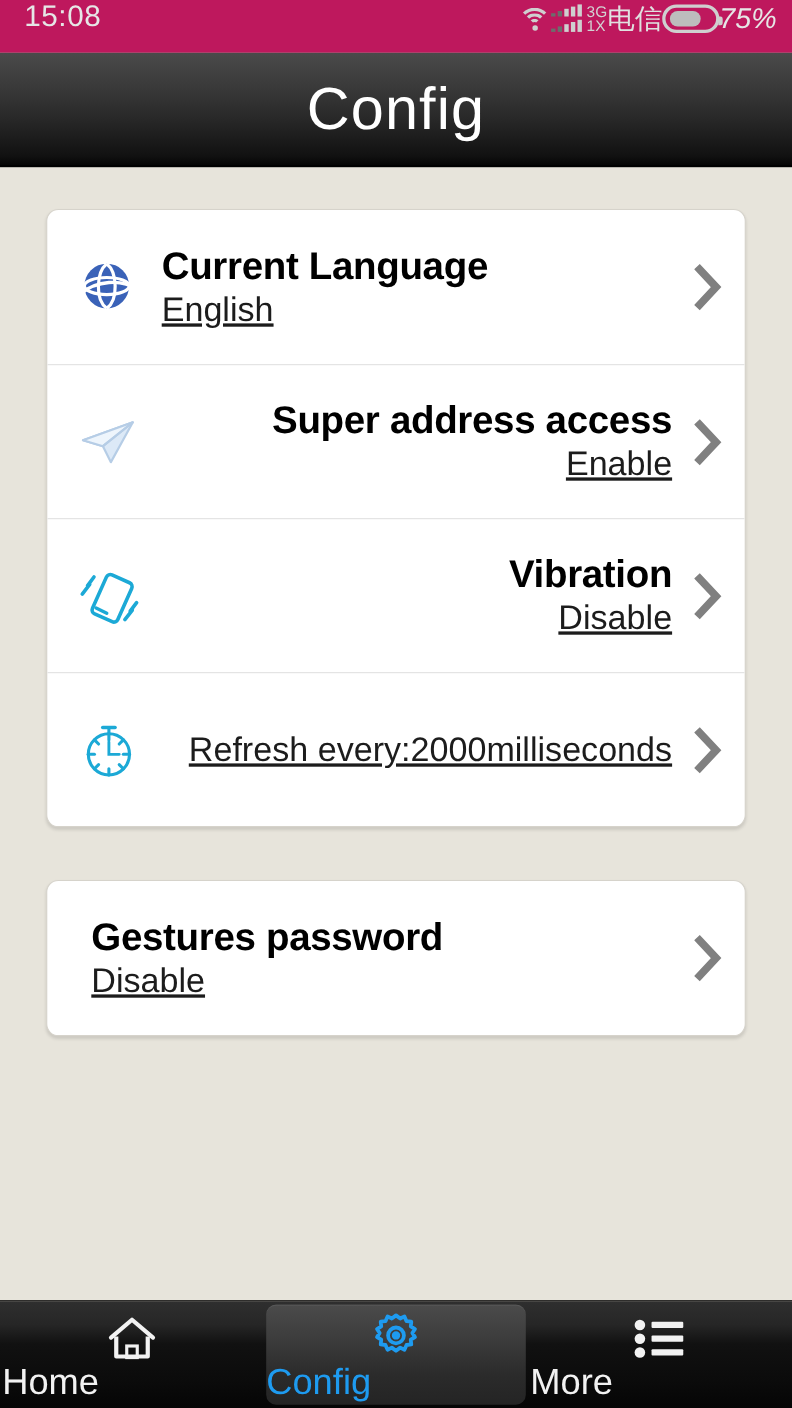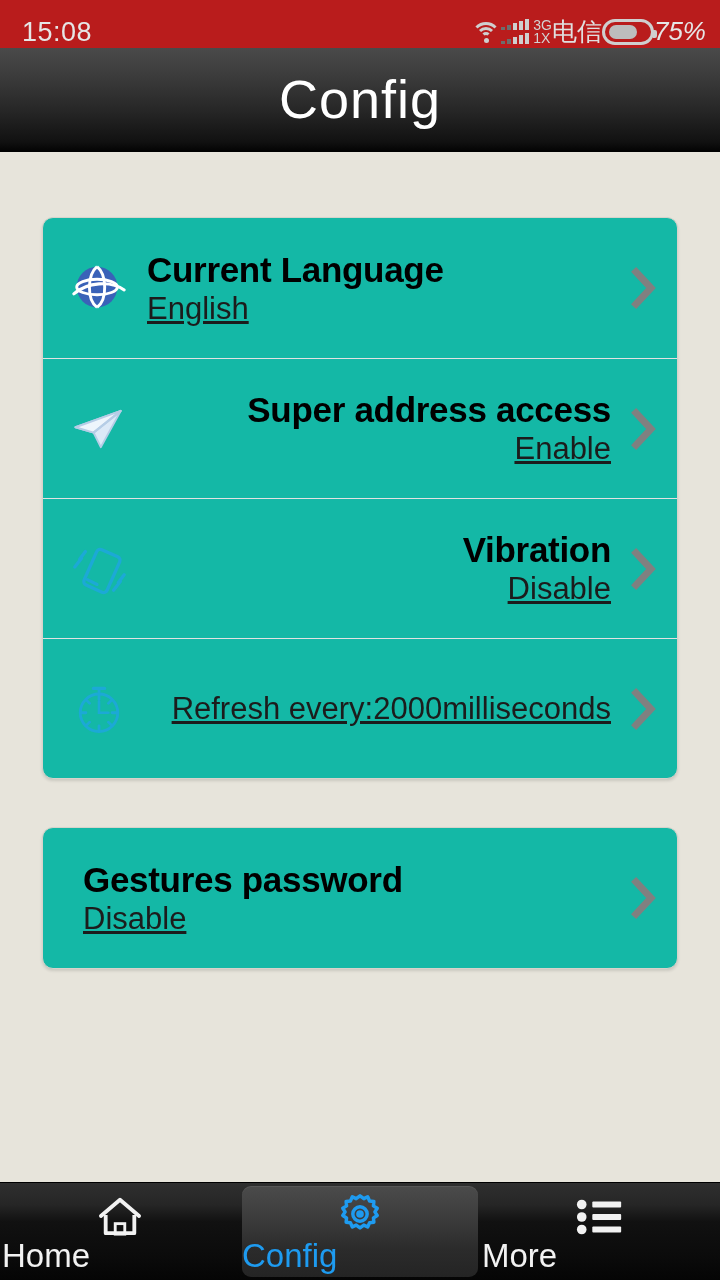--- a/index.html
+++ b/index.html
@@ -7,22 +7,22 @@
     width:720px; height:1280px;
     background:#e7e4db;
     font-family:"Liberation Sans", sans-serif;
     overflow:hidden;
   }
   #screen { position:relative; width:720px; height:1280px; background:#e7e4db; }
 
   
   .statusbar{
     position:absolute; top:0; left:0; width:720px; height:48px;
-    background:#b91c1c; color:#d8d8d8;
-    display:flex; align-items:flex-end; justify-content:space-between;
+    background:#be185d; color:#d8d8d8;
+    display:flex; align-items:flex-start; justify-content:space-between;
     padding:0 14px 0 22px;
   }
   .sb-time{ font-size:27px; letter-spacing:.5px; color:#e6e6e6; }
   .sb-right{ display:flex; align-items:center; }
 
   .wifi{ position:relative; width:30px; height:23px; }
   .wifi i{ position:absolute; left:50%; transform:translateX(-50%);
            border:3px solid #cfcfcf; border-bottom-color:transparent;
            border-left-color:transparent; border-right-color:transparent;
            border-radius:50%; }
@@ -62,23 +62,23 @@
     display:flex; align-items:center; justify-content:center;
   }
   .titlebar .ttl{ color:#fff; font-size:54px; font-weight:400;
                   font-family:"Liberation Sans Narrow","Liberation Sans",sans-serif;
                   letter-spacing:1px; }
 
   
   .content{ position:absolute; top:152px; left:0; width:720px; height:1030px;
             padding:38px 42px 0 42px; }
   .card{
-    background:#14b8a6; border:1px solid #d6d3cb; border-radius:11px;
+    background:#ffffff; border:1px solid #d6d3cb; border-radius:11px;
     box-shadow:0 2px 3px rgba(0,0,0,.12);
-    overflow:hidden; margin-bottom:48px;margin-top:27px;
+    overflow:hidden; margin-bottom:48px;
   }
   .row{ position:relative; display:flex; align-items:center;
         height:140px; padding:0 0 0 18px; }
   .row + .row{ border-top:1px solid #e2e2e2;text-align:right; }
   .row.noicon{ padding-left:40px; }
   .ricon{ width:76px; min-width:76px; height:76px; display:flex;
           align-items:center; justify-content:center; margin-right:10px; }
   .rtext{ flex:1; display:flex; flex-direction:column; justify-content:center; gap:2px; }
   .rtitle{ font-size:35px; font-weight:bold; color:#000; line-height:1.12;
            letter-spacing:-.3px; }

